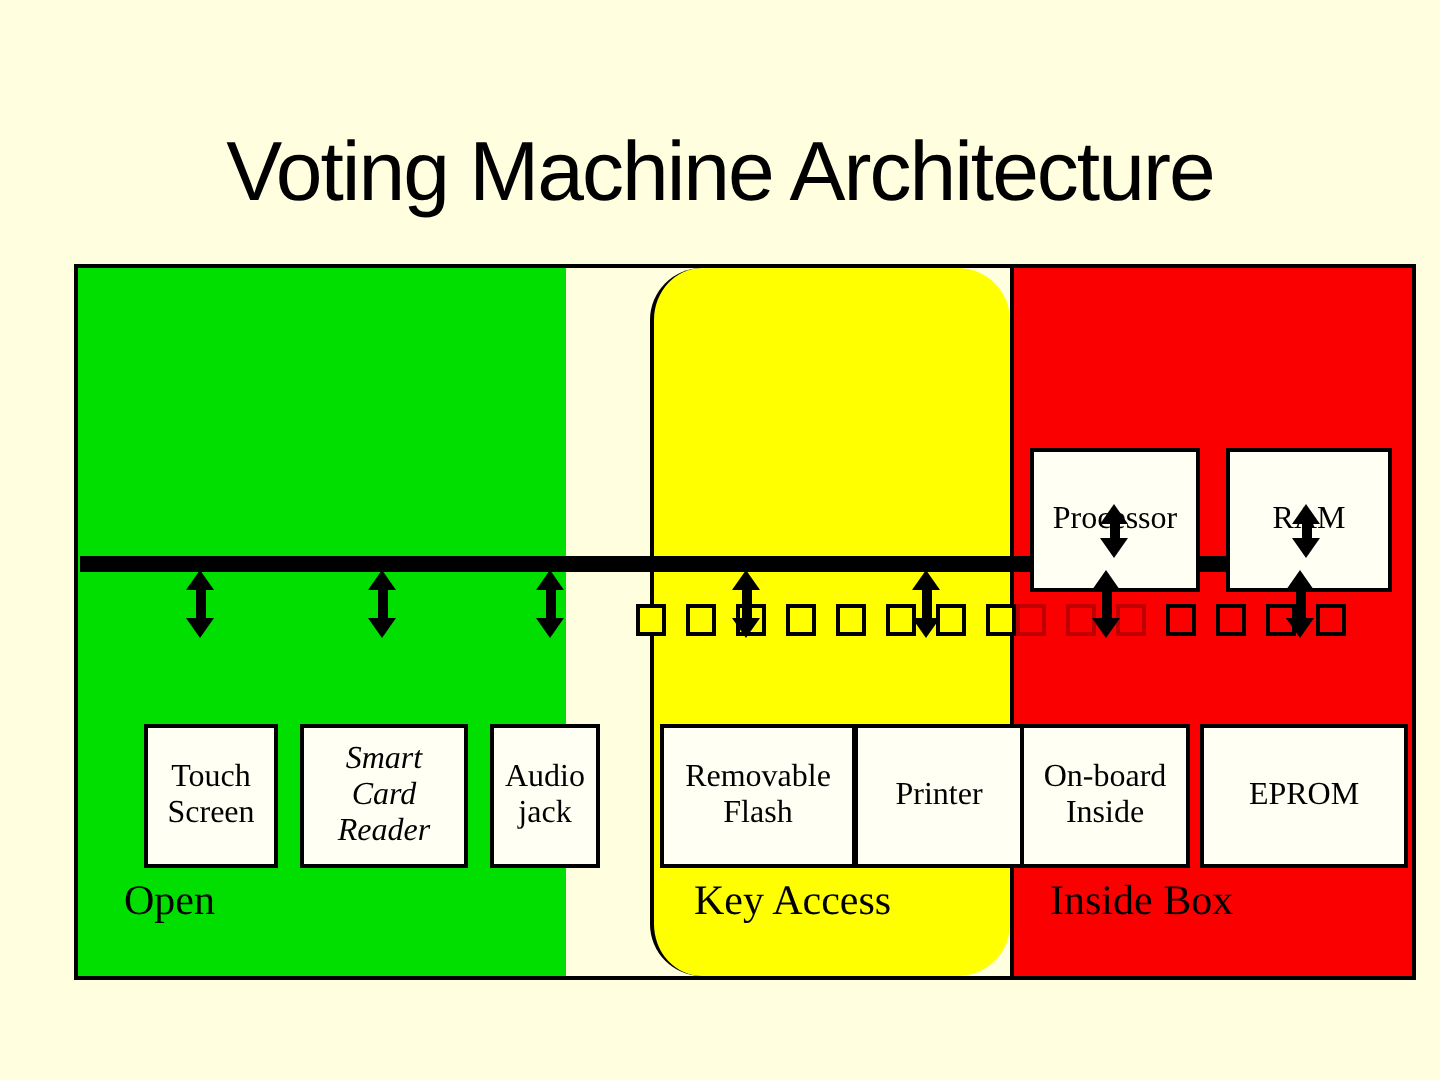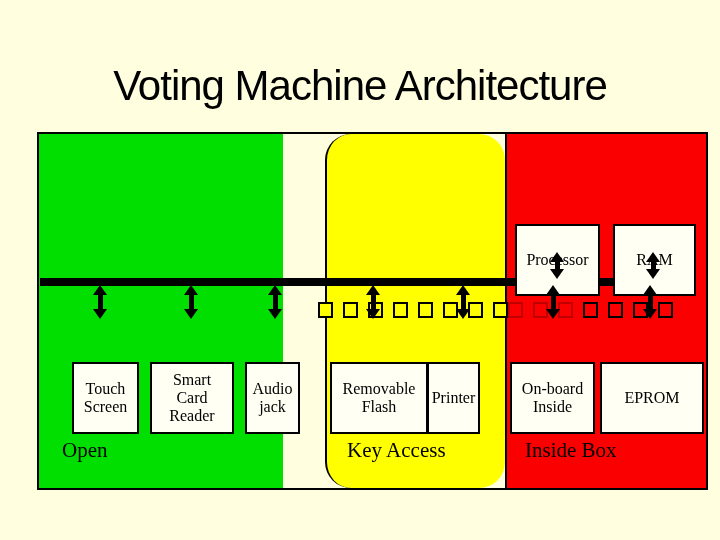--- a/index.html
+++ b/index.html
@@ -41,24 +41,24 @@
   }
 
   .box {
     position:absolute; height:72px;
     background:#FFFFF4; border:2px solid #000;
     display:flex; align-items:center; justify-content:center;
     text-align:center; font-size:16px; line-height:1.12;
     color:#000; white-space:pre-line;margin-top:44px;
   }
   .box-touch-screen    { left:33px;  top:184px; width:67px; }
-  .box-smart-card      { left:111px; top:184px; width:84px; }
+  .box-smart-card      { left:111px; top:184px; width:84px;font-style:italic; }
   .box-audio-jack      { left:206px; top:184px; width:55px; }
   .box-removable-flash { left:291px; top:184px; width:98px; }
-  .box-printer         { left:388px; top:184px; width:53px; }
+  .box-printer         { left:388px; top:184px; width:85px; }
   .box-onboard-flash   { left:471px; top:184px; width:85px; }
   .box-eprom           { left:561px; top:184px; width:104px; }
   .box-processor       { left:476px; top:46px;  width:85px; }
   .box-ram             { left:574px; top:46px;  width:83px; }
 
   .arrow {
     position:absolute; width:14px;
     display:flex; flex-direction:column; align-items:center;
   }
   .arrow .head-up {

